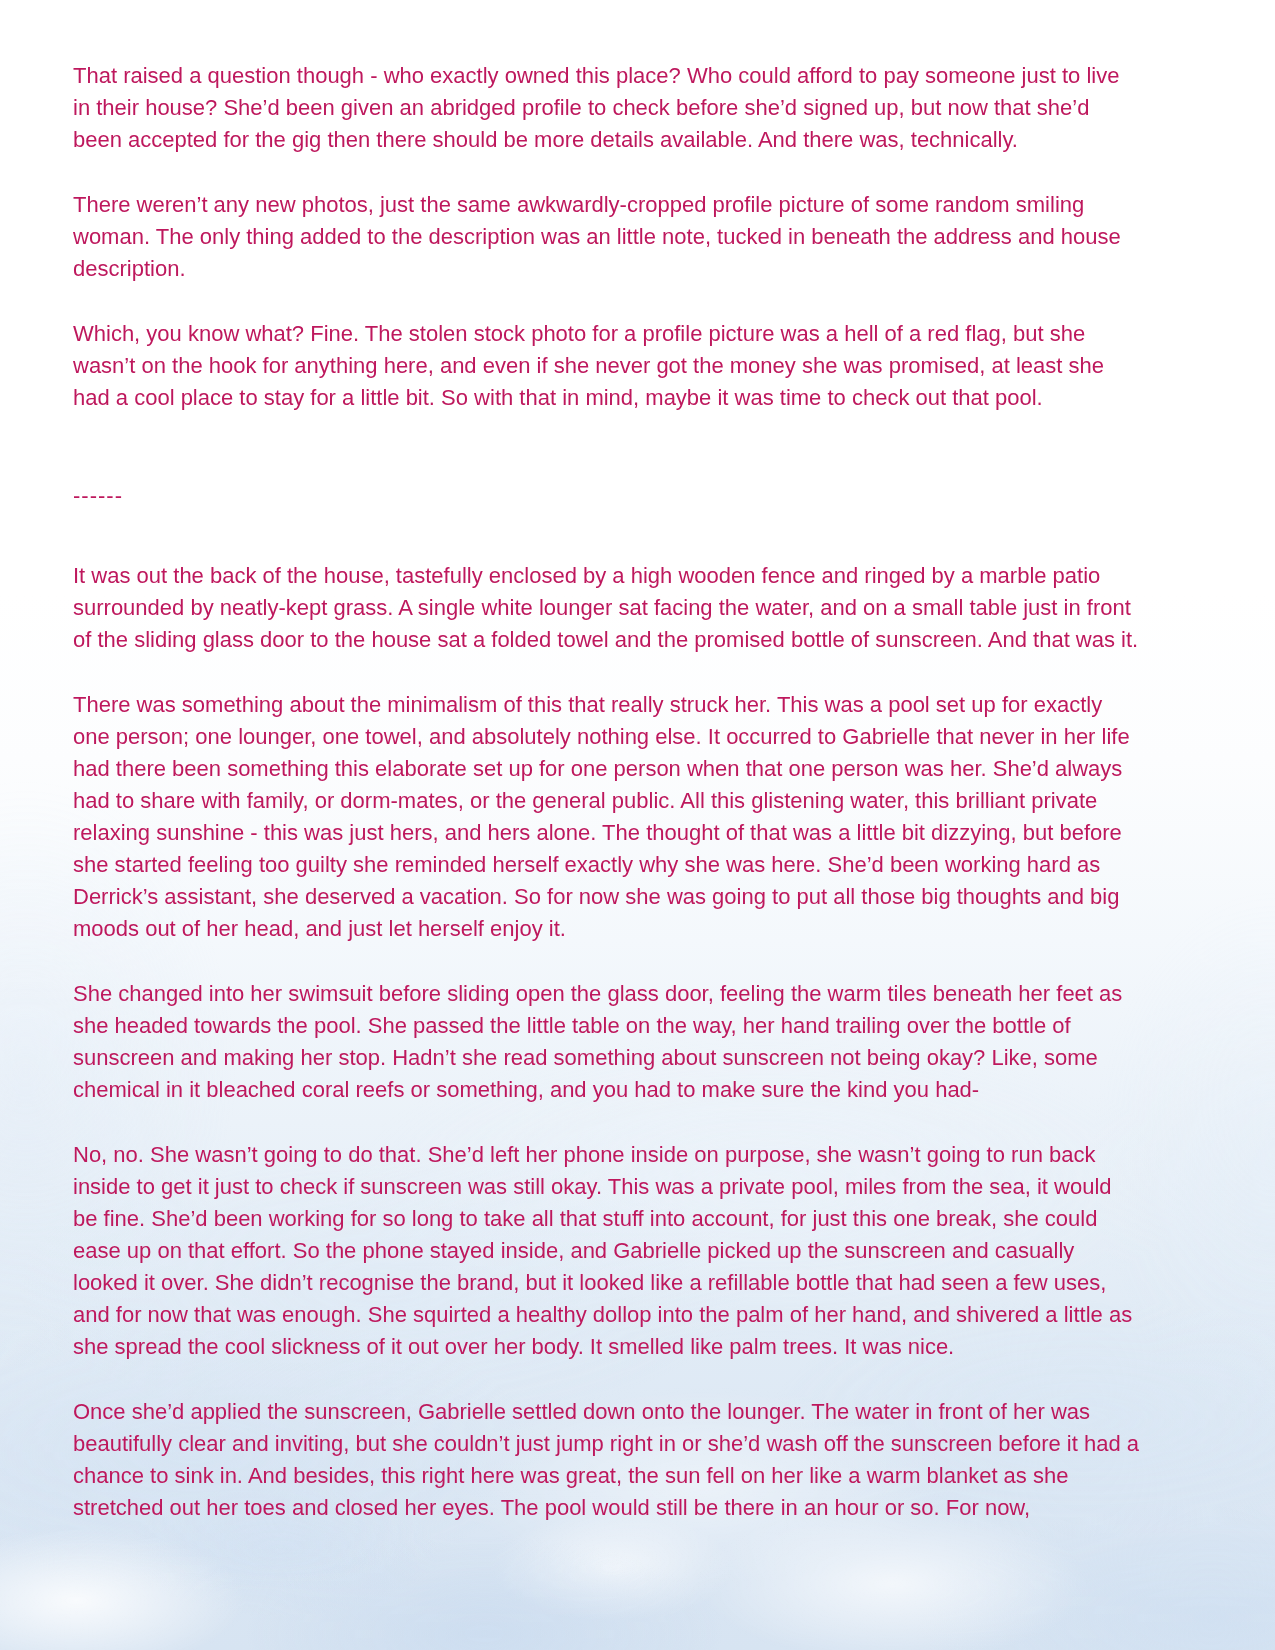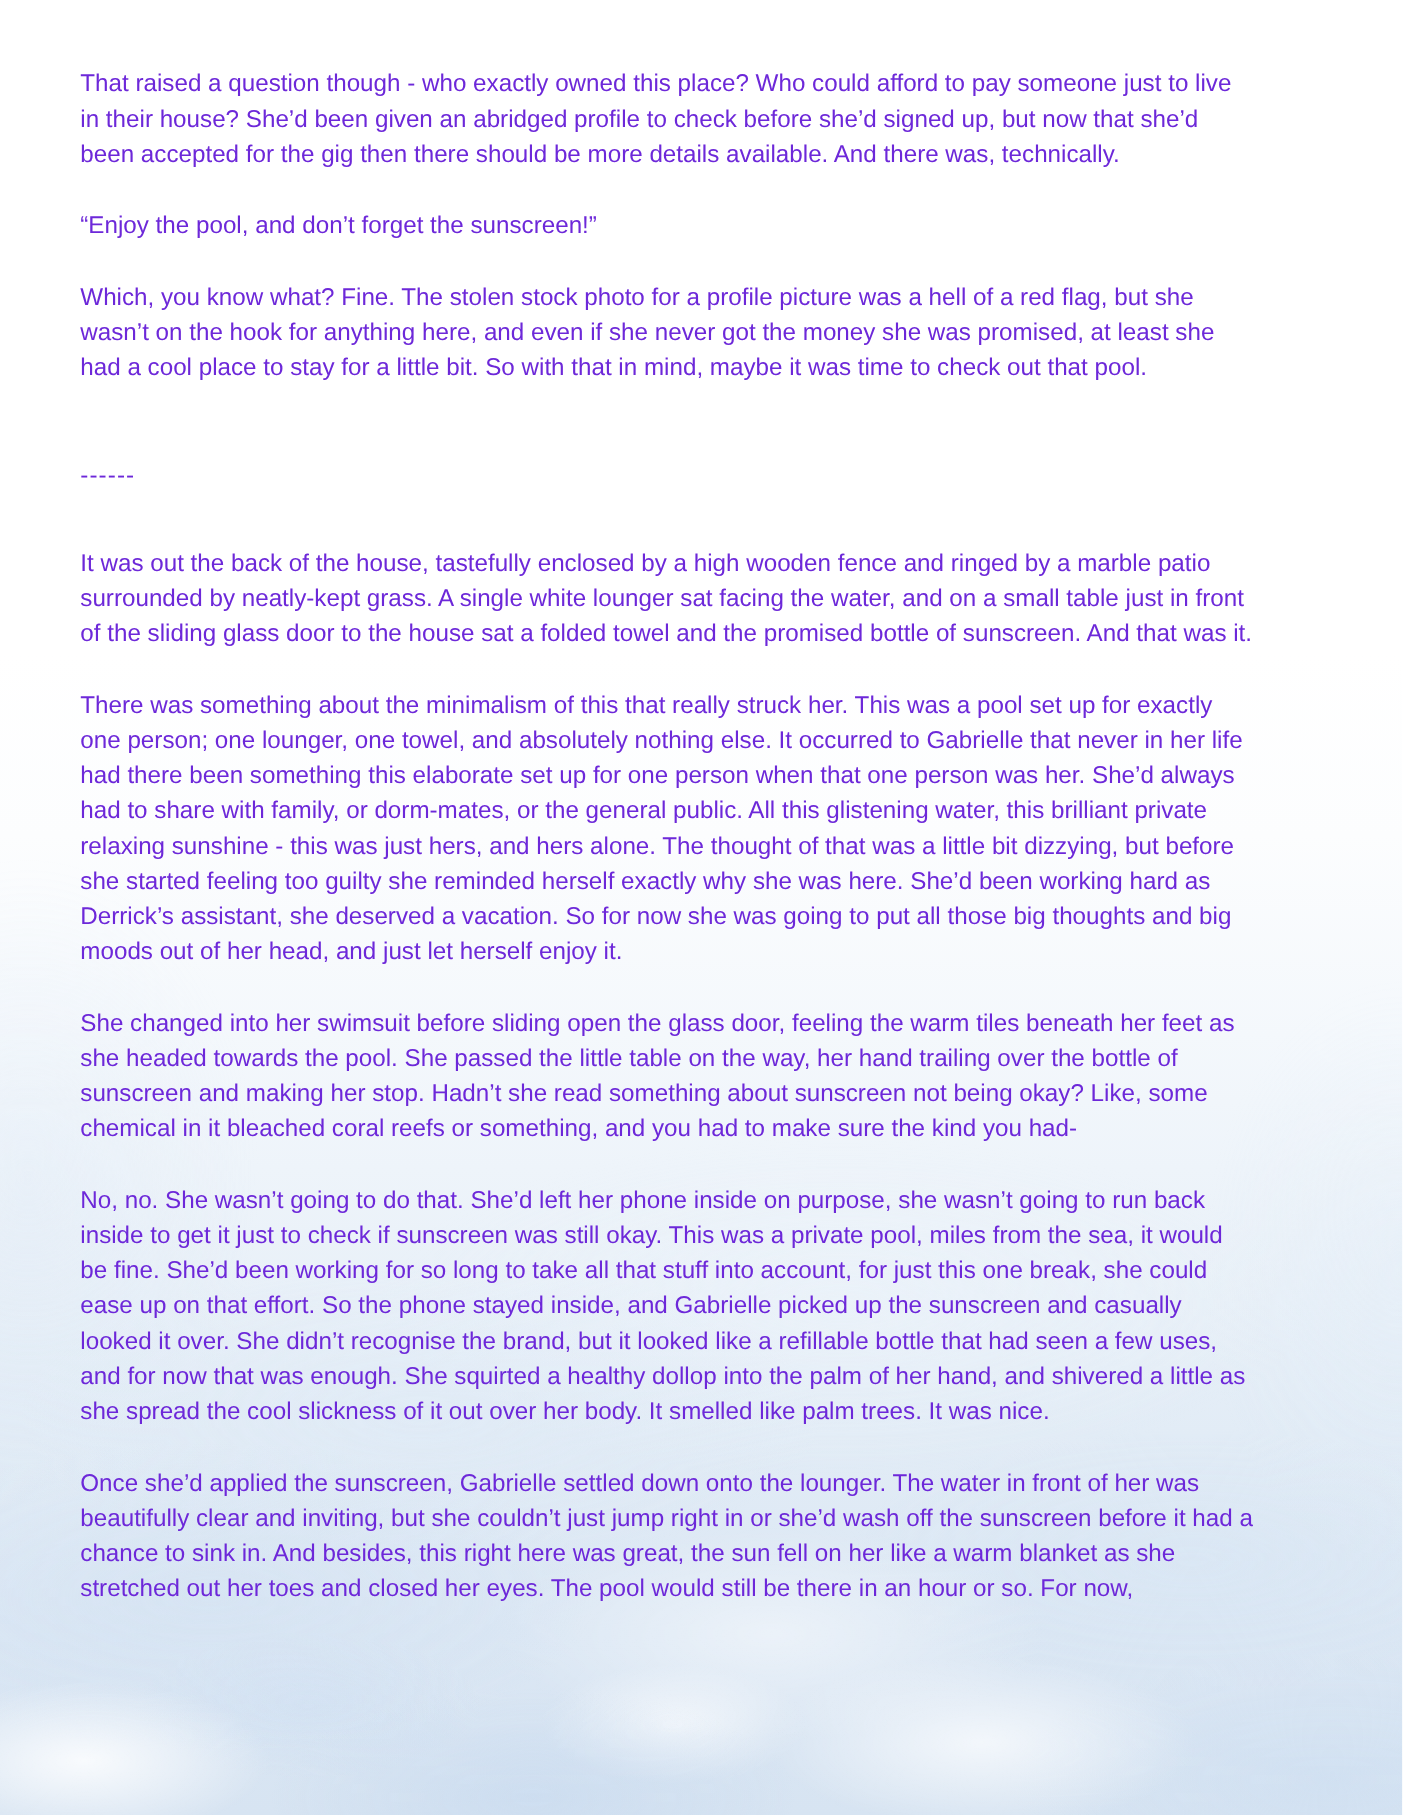--- a/index.html
+++ b/index.html
@@ -48,21 +48,21 @@
       radial-gradient(ellipse 200px 90px at 48% 95%,  rgba(255,255,255,0.65), rgba(255,255,255,0) 60%),
       radial-gradient(ellipse 240px 100px at 22% 94%, rgba(206,223,242,0.50), rgba(206,223,242,0) 65%);
     -webkit-mask-image: linear-gradient(180deg, rgba(0,0,0,0) 0%, rgba(0,0,0,0) 30%, rgba(0,0,0,0.35) 52%, rgba(0,0,0,0.8) 75%, #000 100%);
     mask-image: linear-gradient(180deg, rgba(0,0,0,0) 0%, rgba(0,0,0,0) 30%, rgba(0,0,0,0.35) 52%, rgba(0,0,0,0.8) 75%, #000 100%);
   }
   .content {
     position: absolute;
     left: 73px;
     top: 60px;
     width: 1067px;
-    color: #6d28d9;
+    color: #be185d;
     font-size: 22px;
     line-height: 32px;
     text-align: left;
   }
   .content p {
     margin: 0 0 33px 0;
   }
   .content p.divider {
     margin-top: 66px;
     margin-bottom: 48px;
@@ -74,21 +74,21 @@
 </style>
 </head>
 <body>
 
 <div class="page">
   <div class="water-gradient"></div>
   <div class="water-caustics"></div>
 
   <div class="content">
     <p>That raised a question though - who exactly owned this place? Who could afford to pay someone just to live in their house? She’d been given an abridged profile to check before she’d signed up, but now that she’d been accepted for the gig then there should be more details available. And there was, technically.</p>
-    <p>“Enjoy the pool, and don’t forget the sunscreen!”</p>
+    <p>There weren’t any new photos, just the same awkwardly-cropped profile picture of some random smiling woman. The only thing added to the description was an little note, tucked in beneath the address and house description.</p>
     <p>Which, you know what? Fine. The stolen stock photo for a profile picture was a hell of a red flag, but she wasn’t on the hook for anything here, and even if she never got the money she was promised, at least she had a cool place to stay for a little bit. So with that in mind, maybe it was time to check out that pool.</p>
     <p class="divider">------</p>
     <p>It was out the back of the house, tastefully enclosed by a high wooden fence and ringed by a marble patio surrounded by neatly-kept grass. A single white lounger sat facing the water, and on a small table just in front of the sliding glass door to the house sat a folded towel and the promised bottle of sunscreen. And that was it.</p>
     <p>There was something about the minimalism of this that really struck her. This was a pool set up for exactly one person; one lounger, one towel, and absolutely nothing else. It occurred to Gabrielle that never in her life had there been something this elaborate set up for one person when that one person was her. She’d always had to share with family, or dorm-mates, or the general public. All this glistening water, this brilliant private relaxing sunshine - this was just hers, and hers alone. The thought of that was a little bit dizzying, but before she started feeling too guilty she reminded herself exactly why she was here. She’d been working hard as Derrick’s assistant, she deserved a vacation. So for now she was going to put all those big thoughts and big moods out of her head, and just let herself enjoy it.</p>
     <p>She changed into her swimsuit before sliding open the glass door, feeling the warm tiles beneath her feet as she headed towards the pool. She passed the little table on the way, her hand trailing over the bottle of sunscreen and making her stop. Hadn’t she read something about sunscreen not being okay? Like, some chemical in it bleached coral reefs or something, and you had to make sure the kind you had-</p>
     <p>No, no. She wasn’t going to do that. She’d left her phone inside on purpose, she wasn’t going to run back inside to get it just to check if sunscreen was still okay. This was a private pool, miles from the sea, it would be fine. She’d been working for so long to take all that stuff into account, for just this one break, she could ease up on that effort. So the phone stayed inside, and Gabrielle picked up the sunscreen and casually looked it over. She didn’t recognise the brand, but it looked like a refillable bottle that had seen a few uses, and for now that was enough. She squirted a healthy dollop into the palm of her hand, and shivered a little as she spread the cool slickness of it out over her body. It smelled like palm trees. It was nice.</p>
     <p>Once she’d applied the sunscreen, Gabrielle settled down onto the lounger. The water in front of her was beautifully clear and inviting, but she couldn’t just jump right in or she’d wash off the sunscreen before it had a chance to sink in. And besides, this right here was great, the sun fell on her like a warm blanket as she stretched out her toes and closed her eyes. The pool would still be there in an hour or so. For now,</p>
   </div>
 </div>
 

